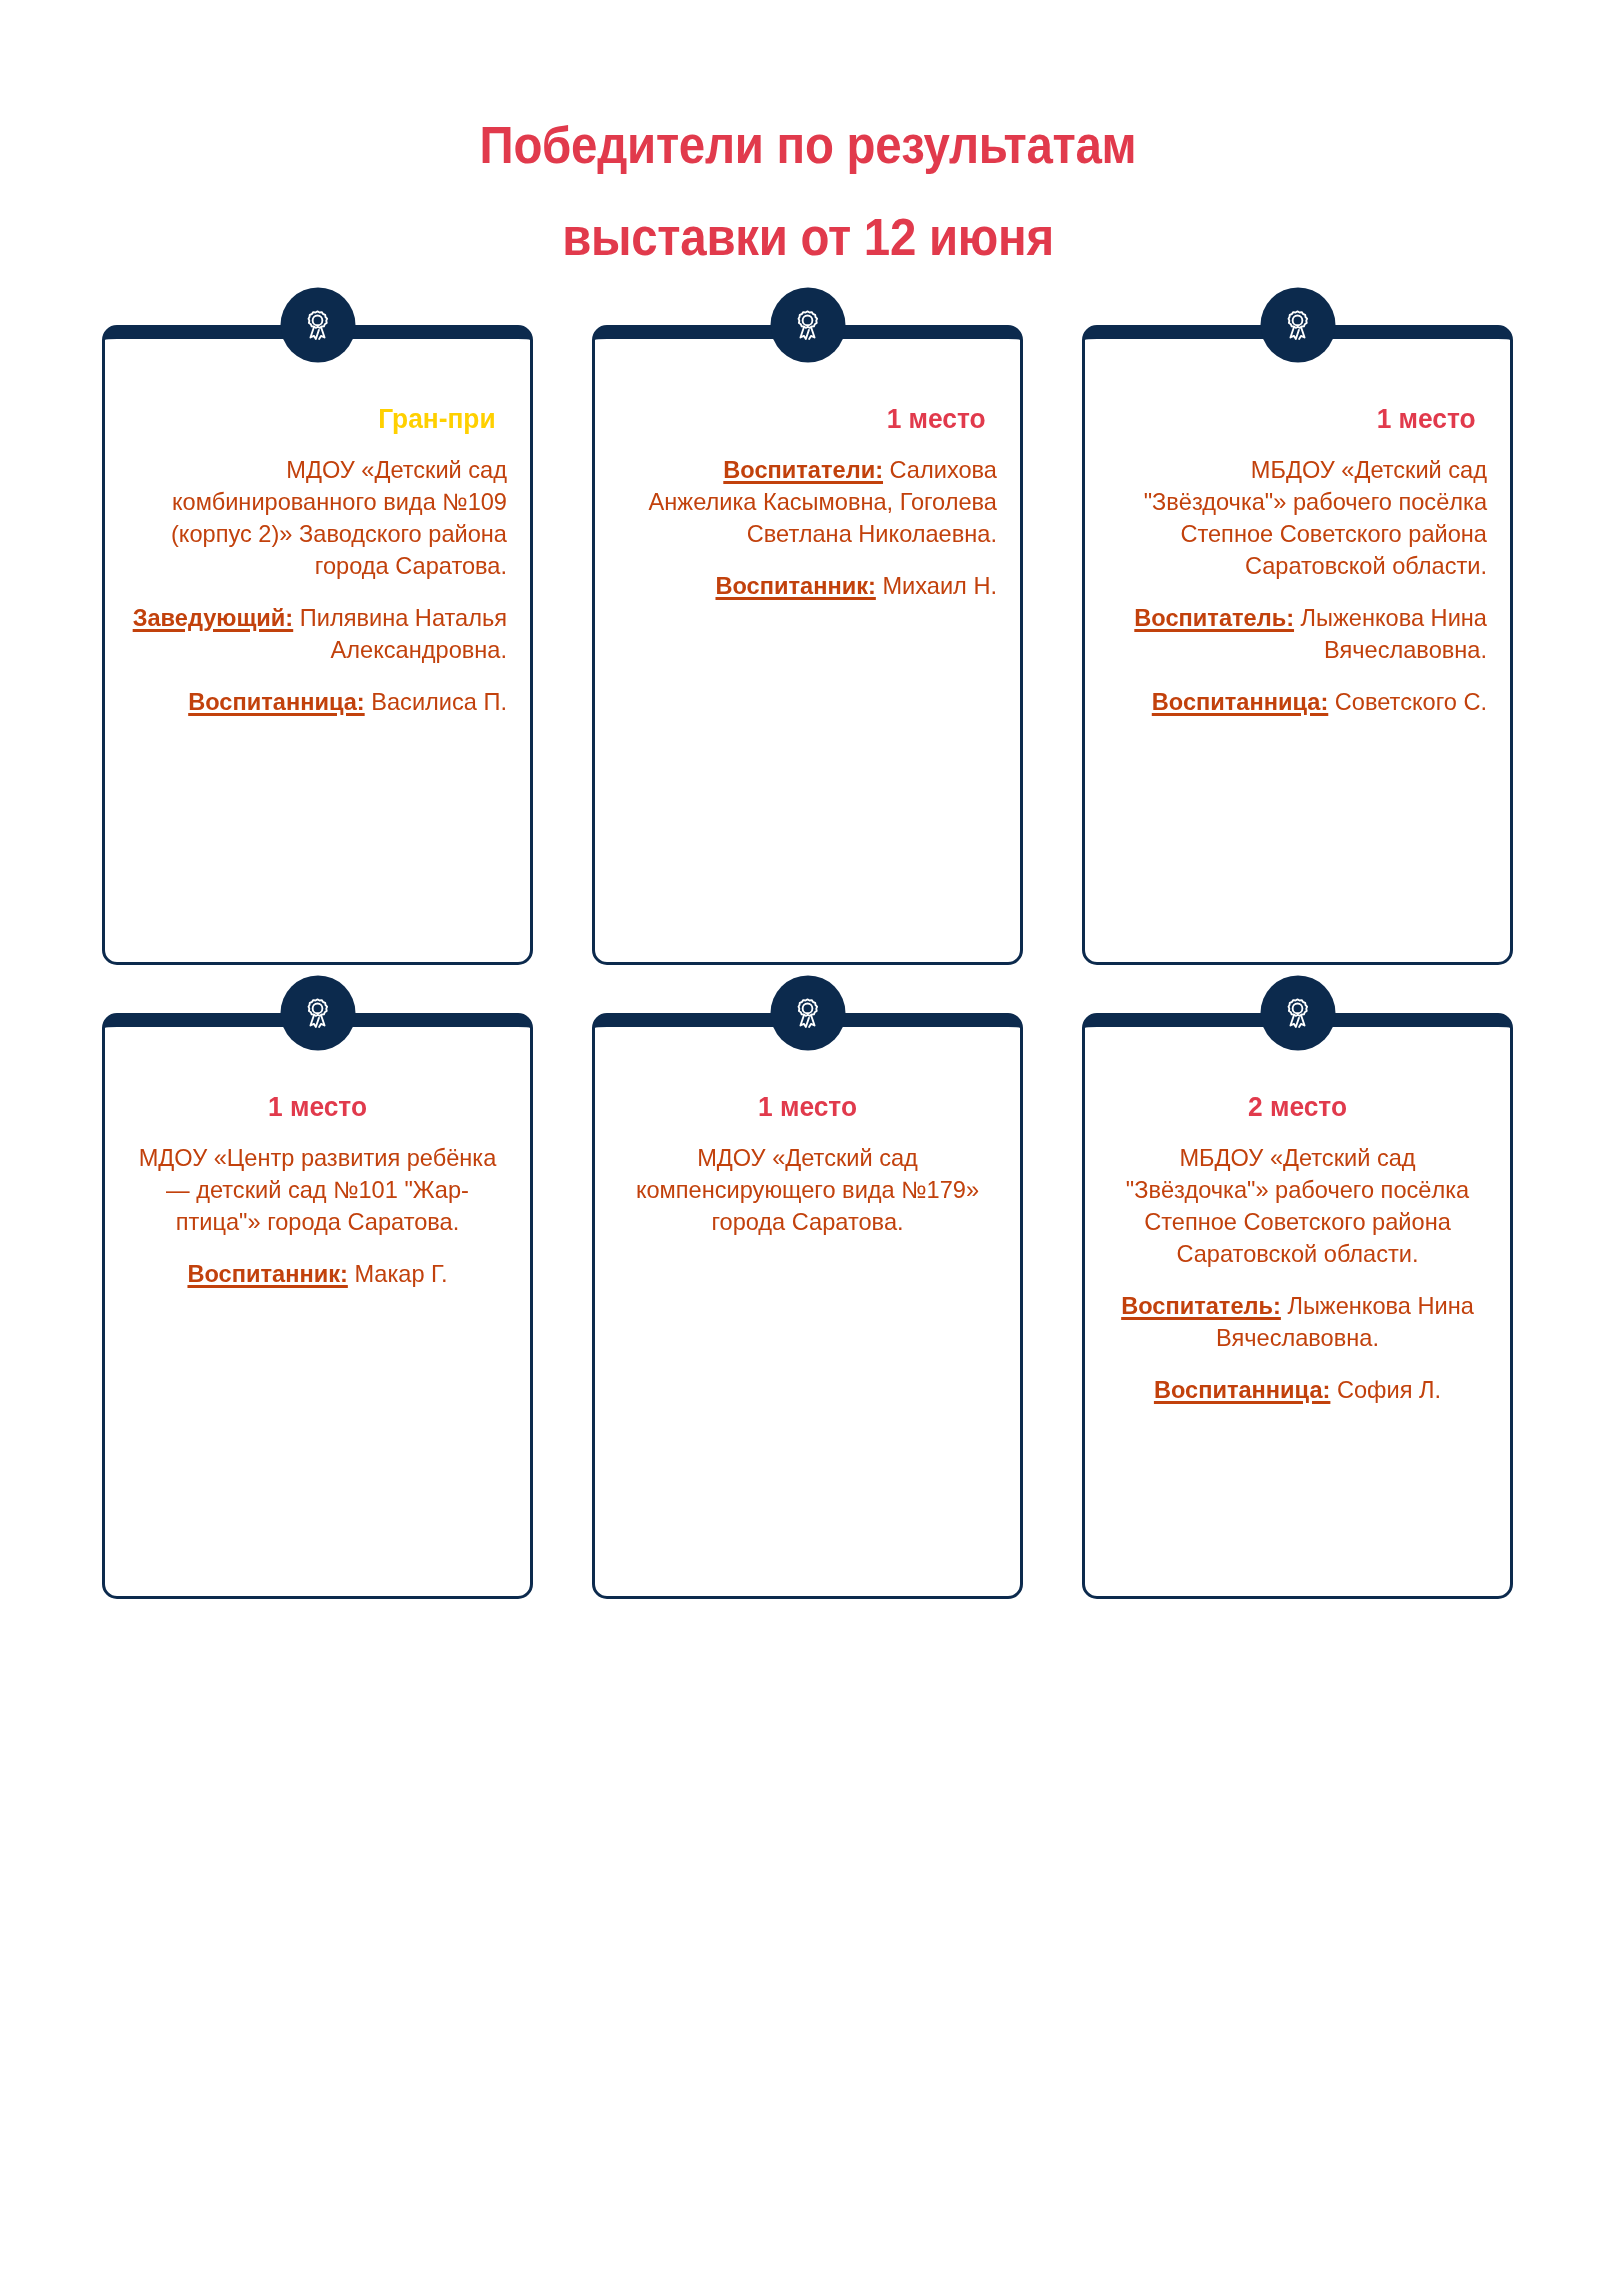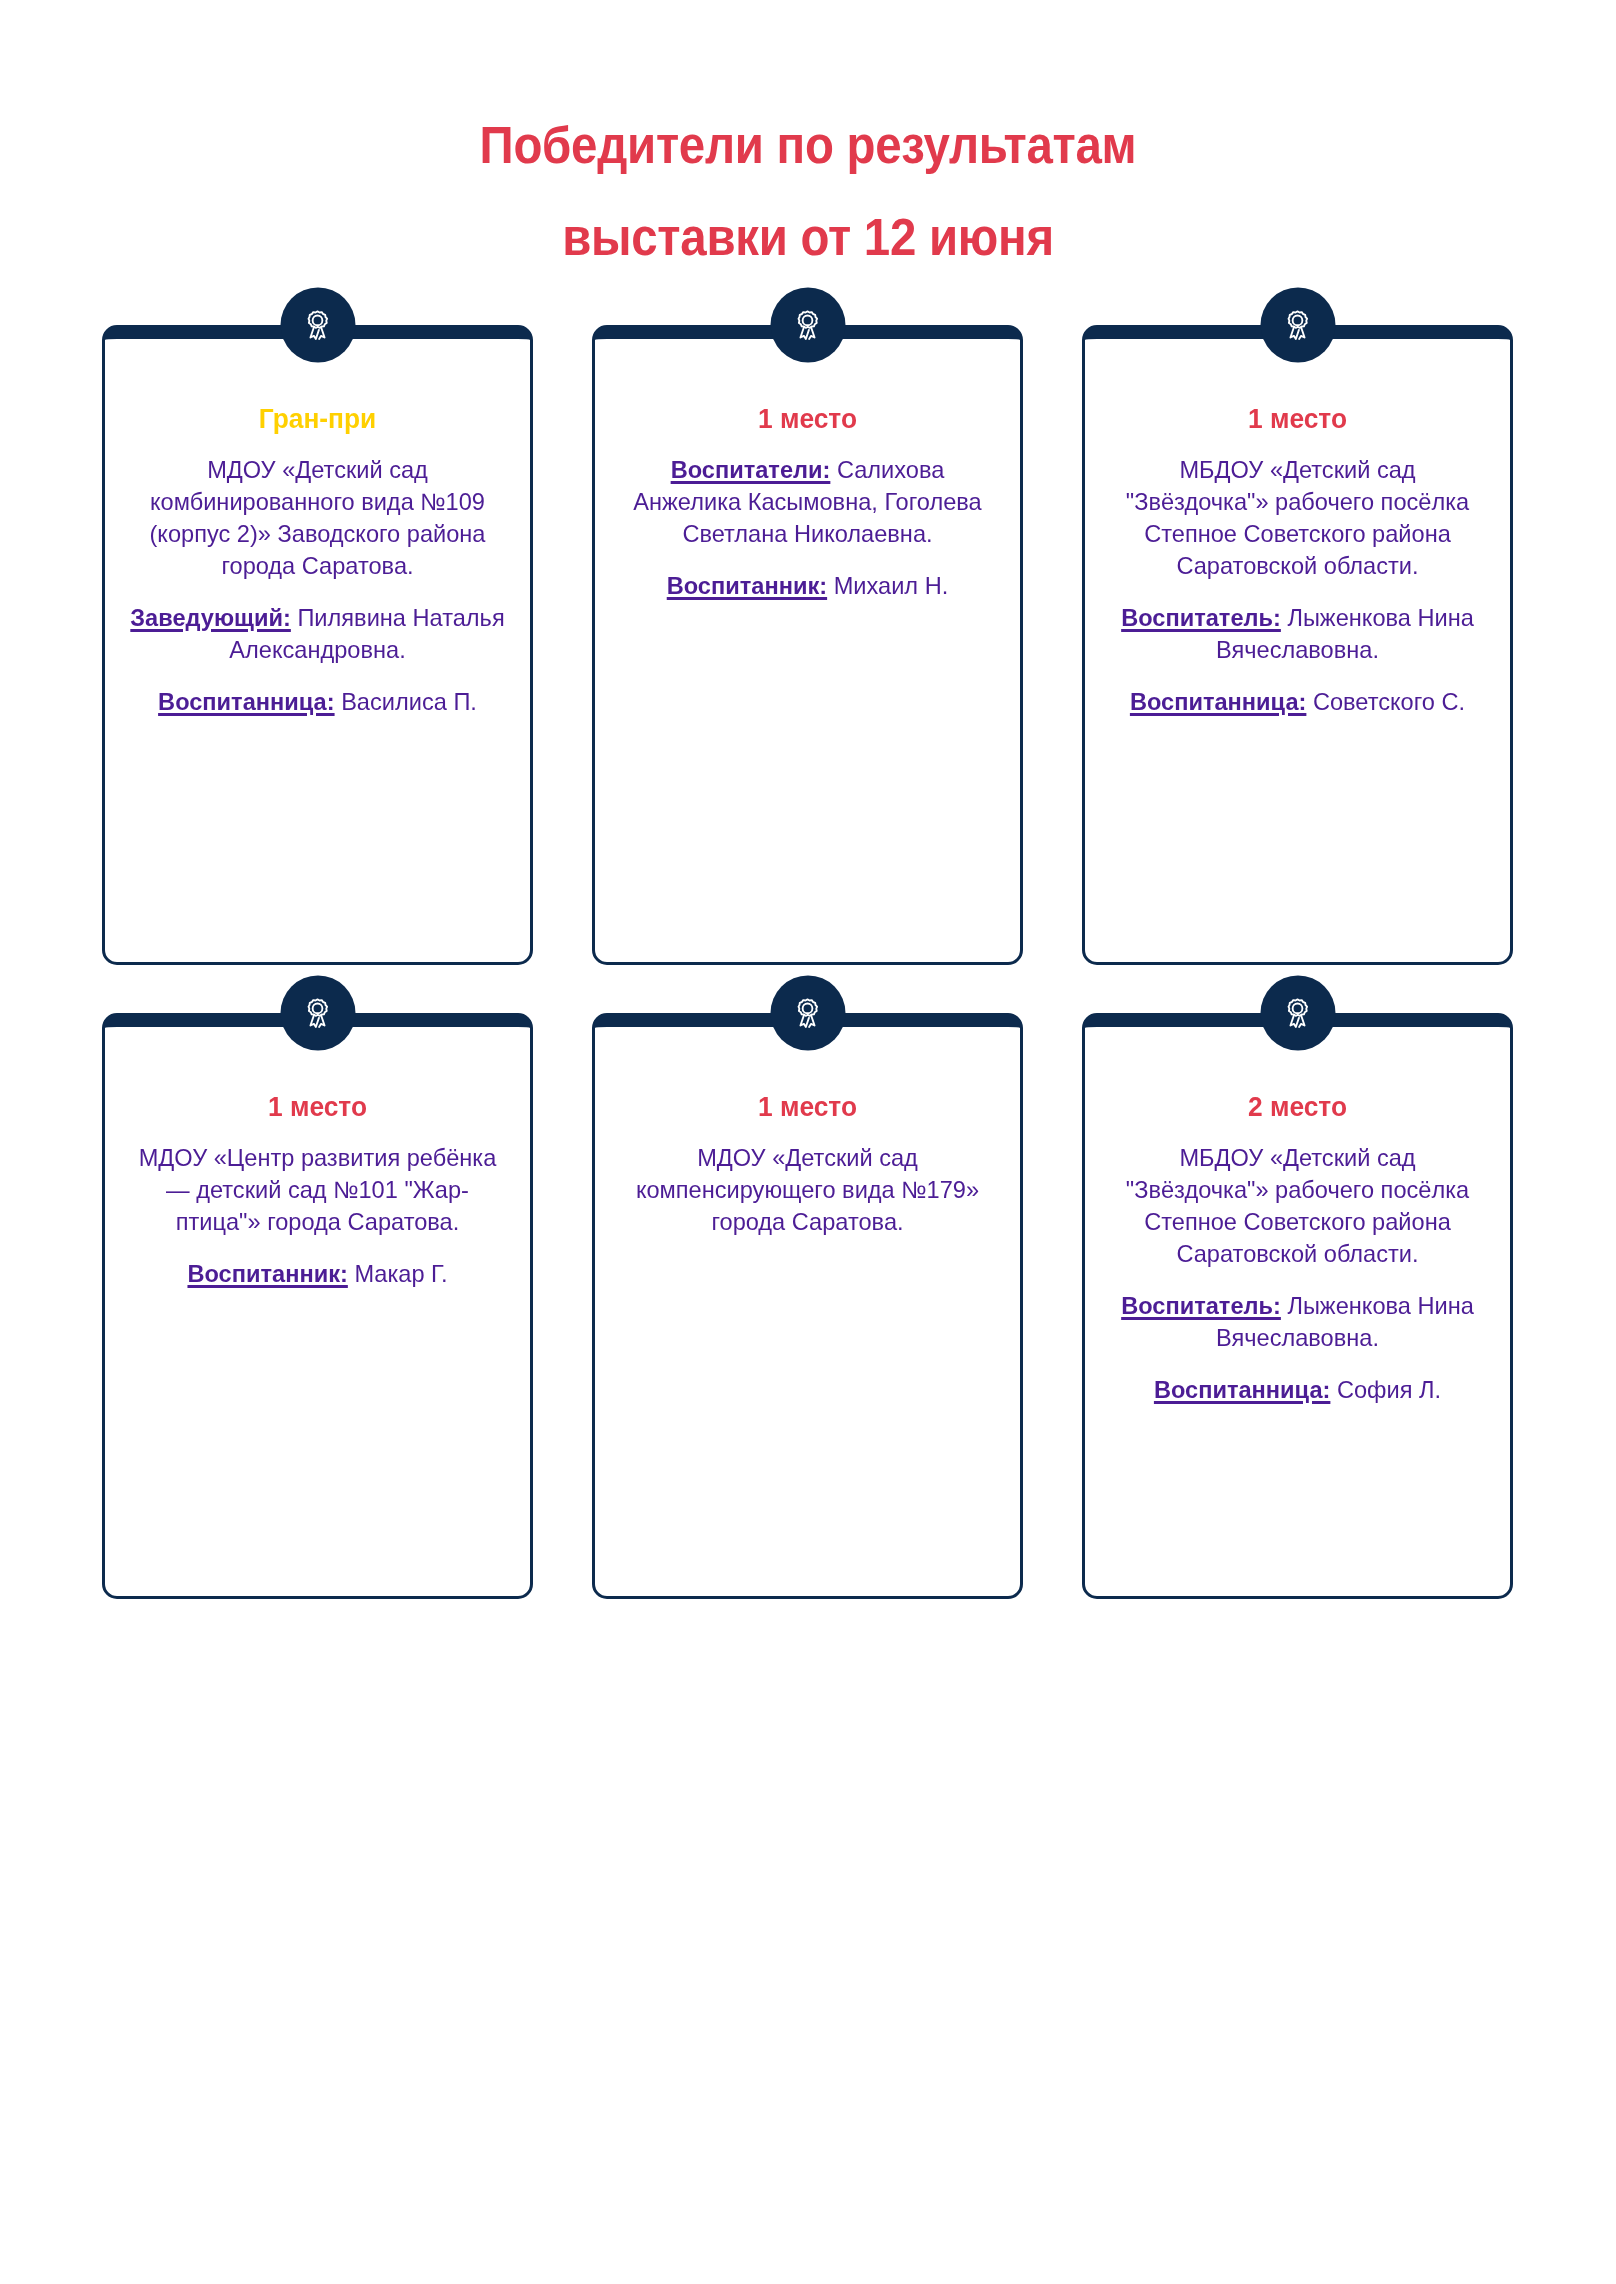--- a/index.html
+++ b/index.html
@@ -37,21 +37,21 @@
   .card{
     position:relative;
     box-sizing:border-box;
     background:#ffffff;
     border:3.4px solid #0C2A4D;
     border-top:14px solid #0C2A4D;
     border-radius:15px;
     padding:62px 23px 27px 23px;
     text-align:center;
   }
-  .row1 .card{height:640px;}
+  .row1 .card{height:640px;text-align:right;}
   .row2 .card{height:586px;}
 
   
   .badge{
     position:absolute;
     left:50%;top:-14px;
     transform:translate(-50%,-50%);
     width:75px;height:75px;
     border-radius:50%;
     background:#0C2A4D;
@@ -66,21 +66,21 @@
     line-height:35px;
     margin:0 0 17.5px 0;
     transform:scaleX(0.94);
     transform-origin:50% 50%;
   }
   .place.red{color:#E13A4C;}
   .place.gold{color:#FFD000;}
 
   
   .p{
-    color:#4c1d95;
+    color:#c2410c;
     font-size:23.6px;
     line-height:32px;
     margin:0 0 20px 0;
     font-weight:400;
   }
   .p:last-child{margin-bottom:0;}
   .lbl{
     font-weight:bold;
     text-decoration:underline;
     text-underline-offset:3.4px;

